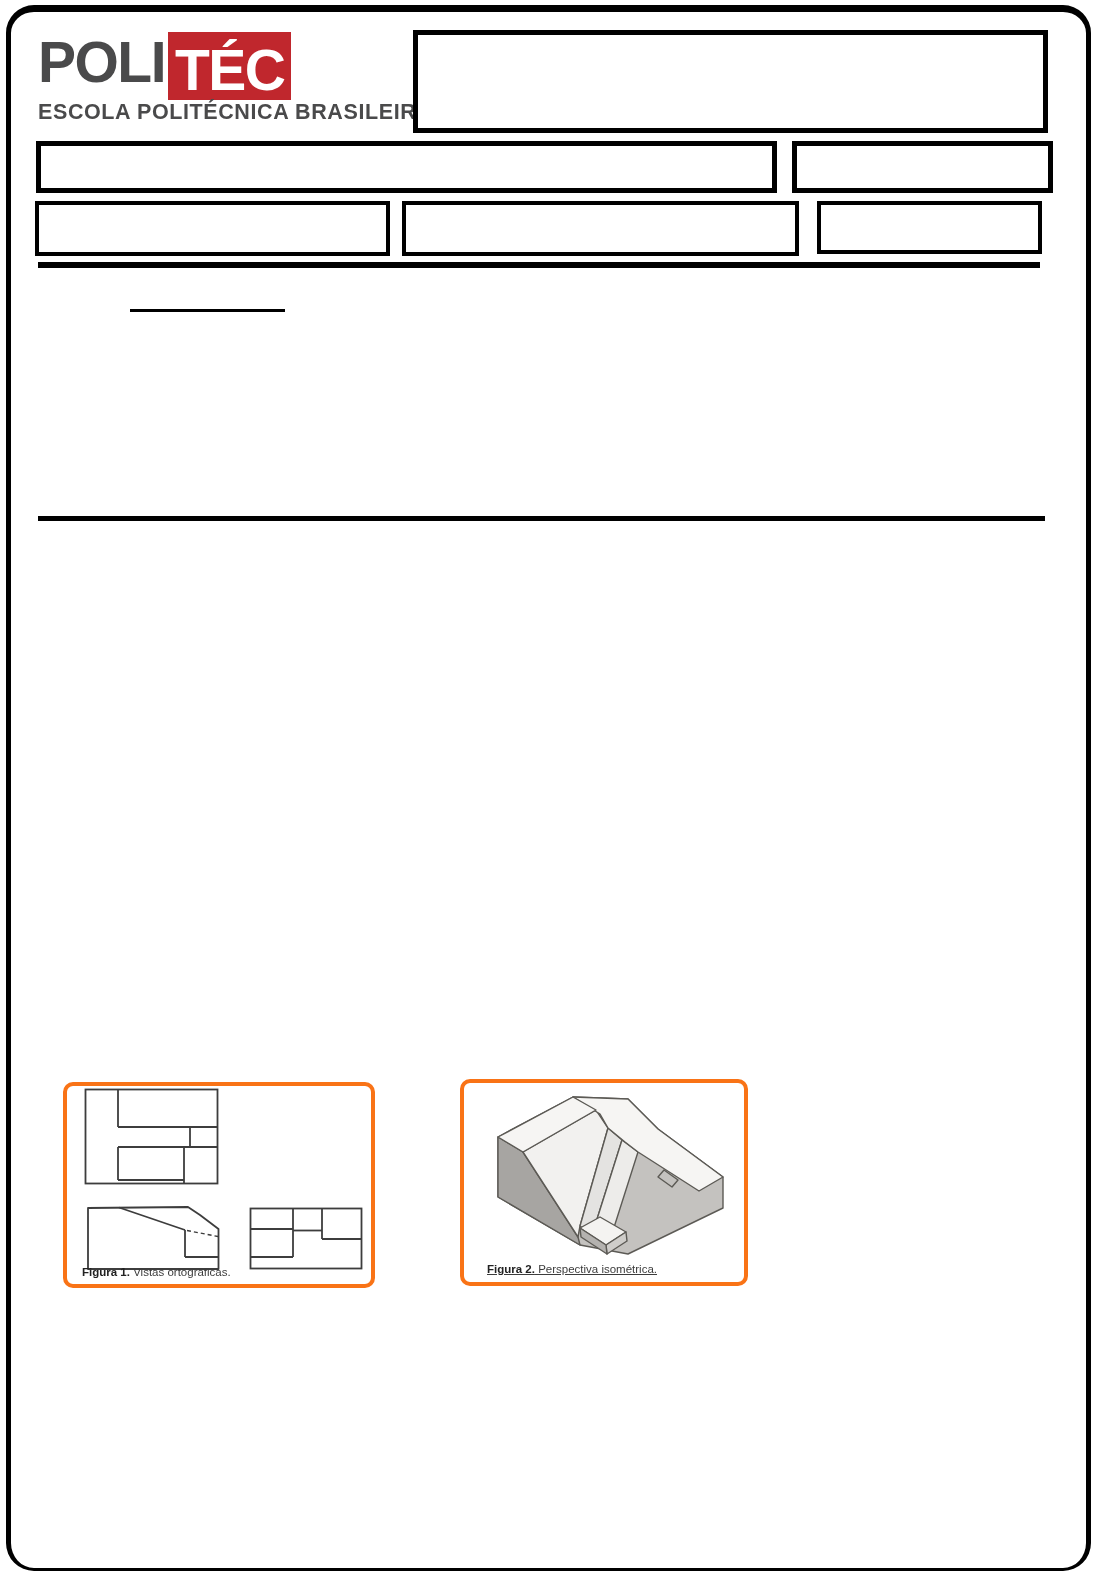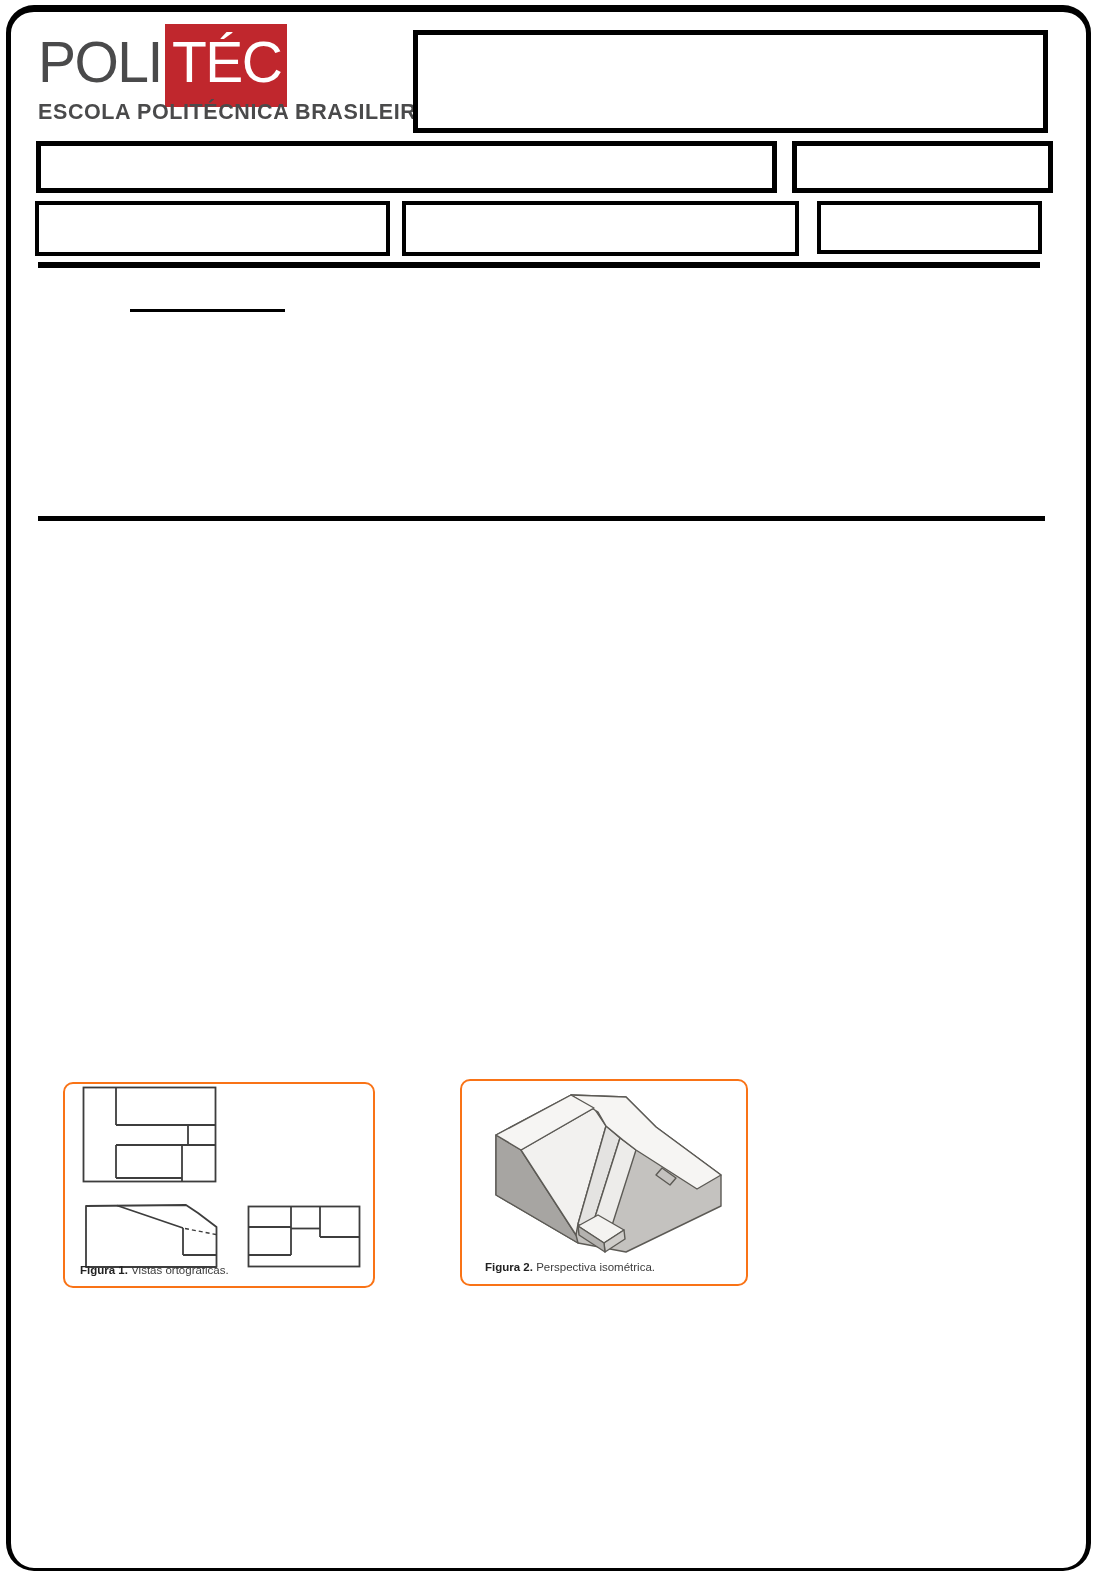--- a/index.html
+++ b/index.html
@@ -5,32 +5,32 @@
   html,body{margin:0;padding:0;background:#fff;}
   body{width:1103px;height:1583px;position:relative;overflow:hidden;
        font-family:"Liberation Sans", sans-serif;}
   .abs{position:absolute;}
   
   .page-frame{left:6px;top:5px;width:1085px;height:1566px;
     border-style:solid;border-color:#000;border-width:7px 5px 3px 5px;
     border-radius:28px;box-sizing:border-box;}
   
   .logo{left:38px;top:34px;}
-  .logo-title{font-size:57px;font-weight:400;letter-spacing:-1.5px;
+  .logo-title{font-size:57px;font-weight:700;letter-spacing:-1.5px;
     color:#4a4a4b;line-height:1;white-space:nowrap;display:flex;align-items:center;}
   .logo-tec{background:#c0272d;color:#fff;display:inline-block;
-    padding:10px 6px 16px 7px;margin:-10px 3px -16px 3px;line-height:1;}
+    padding:10px 6px 1px 7px;margin:-10px 3px -16px 3px;line-height:1;}
   .logo-sub{font-size:21.5px;font-weight:bold;color:#4a4a4b;
     letter-spacing:0.6px;margin-top:9px;white-space:nowrap;}
   
   .fbox{border:5px solid #000;box-sizing:border-box;background:#fff;}
   .fbox.thin{border-width:4px;}
   .hline{background:#000;}
   
-  .fig-card{border:2px solid #f97316;border-radius:10px;box-sizing:border-box;background:#fff;}
+  .fig-card{border:4px solid #f97316;border-radius:10px;box-sizing:border-box;background:#fff;}
   .fig-caption{font-size:11.5px;color:#3c3c3c;white-space:nowrap;}
   .fig-caption b{color:#222;}
   svg{display:block;}
 </style>
 </head>
 <body>
 
 <div class="abs page-frame"></div>
 
 <div class="abs logo">
@@ -116,16 +116,16 @@
       <polygon fill="#f6f5f3" points="10,47 85,7 108,20 35,62"></polygon>
 
       <polygon fill="#f4f3f1" points="92,138 112,127 138,142 118,155"></polygon>
       <polygon fill="#cfcdca" points="118,155 138,142 139,151 119,164"></polygon>
       <polygon fill="#b4b2af" points="92,138 118,155 119,164 93,147"></polygon>
 
       <polygon fill="#c4c2bf" points="176,80 190,90 184,97 170,87"></polygon>
     </g>
   </svg>
 
-  <div class="abs fig-caption" style="left:23px;top:180px;">
+  <div class="abs fig-caption" style="left:23px;top:180px;text-decoration:underline;">
     <b>Figura 2.</b><span> Perspectiva isométrica.</span>
   </div>
 </div>
 
 </body></html>

